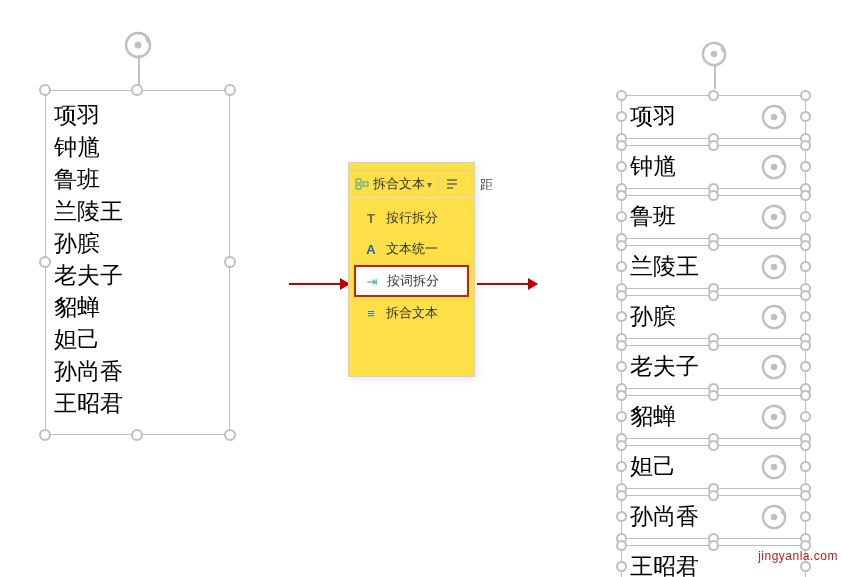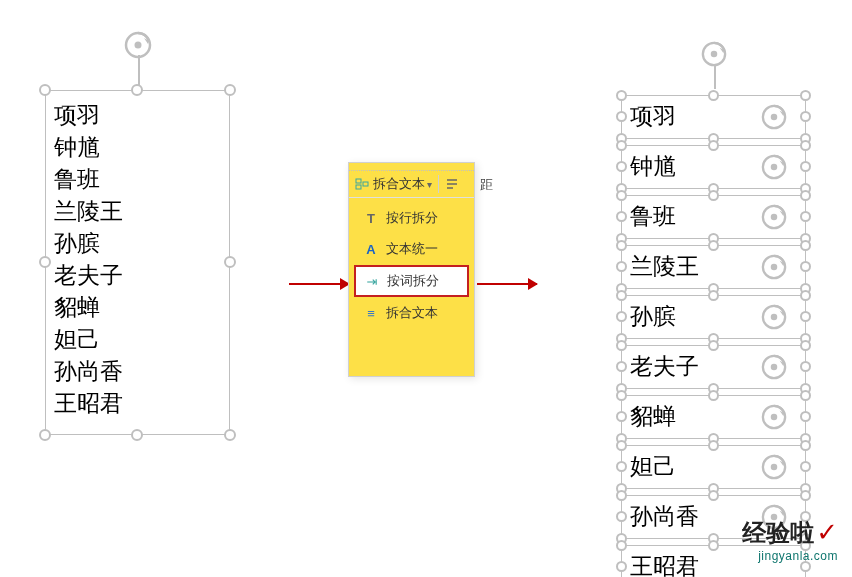--- a/index.html
+++ b/index.html
@@ -231,21 +231,21 @@
     color: #222;
   }
   .wm-check {
     color: #c00000;
     font-size: 26px;
     margin-left: 2px;
   }
   .wm-sub {
     font-family: Arial, sans-serif;
     font-size: 12px;
-    color: #0f766e;
+    color: #b91c1c;
     letter-spacing: 0.5px;
   }
   
   
   .rot-svg { display: block; }
 </style>
 </head>
 <body>
 
 <svg width="0" height="0" style="position:absolute">
@@ -422,17 +422,14 @@
       </div>
     <div class="handle h-tl"></div><div class="handle h-tm"></div><div class="handle h-tr"></div><div class="handle h-ml"></div><div class="handle h-mr"></div><div class="handle h-bl"></div><div class="handle h-bm"></div><div class="handle h-br"></div>
   </div>
   <div class="mini-box">
     <span>王昭君</span>
     <div class="handle h-tl"></div><div class="handle h-tm"></div><div class="handle h-tr"></div><div class="handle h-ml"></div><div class="handle h-mr"></div>
   </div>
 </div>
 
 <div class="watermark">
-  <div>
-    <span class="wm-main">经验啦</span><span class="wm-check">✓</span>
-  </div>
   <div class="wm-sub">jingyanla.com</div>
 </div>
 
 </body></html>

